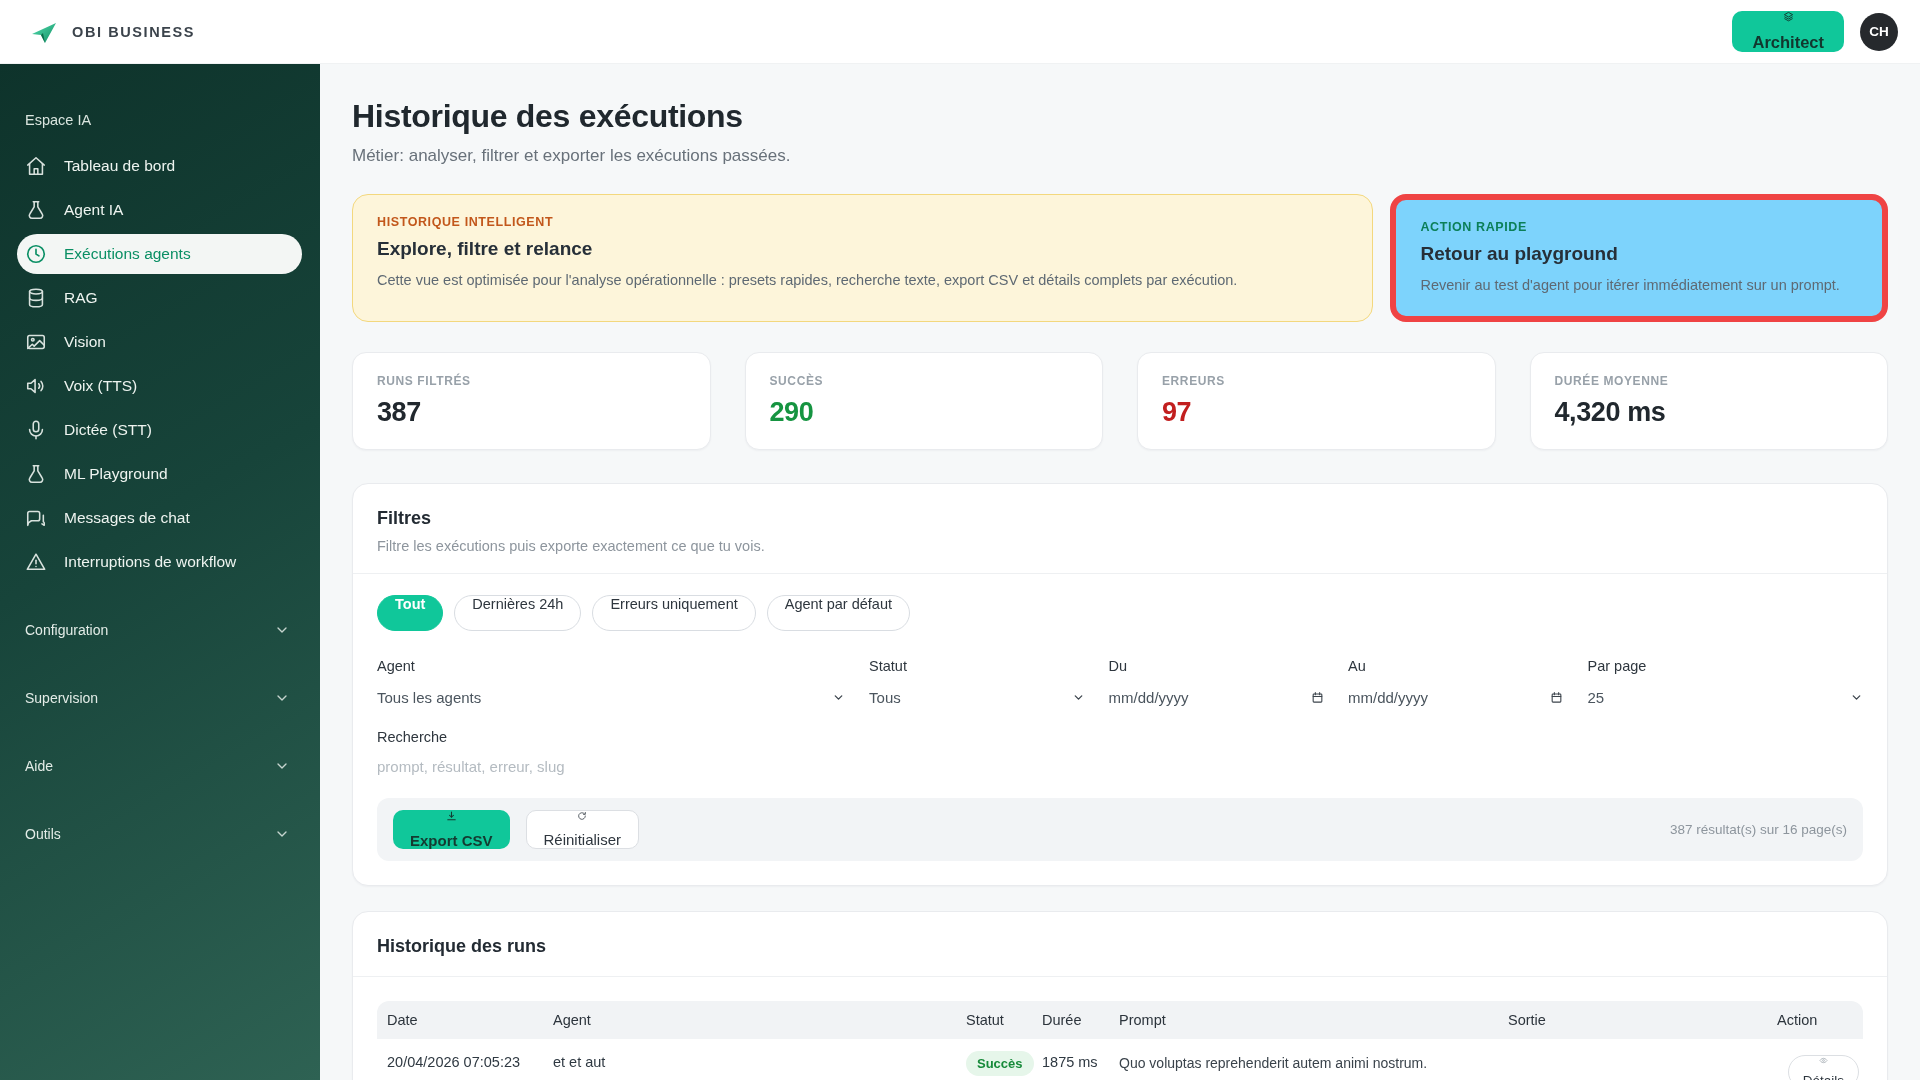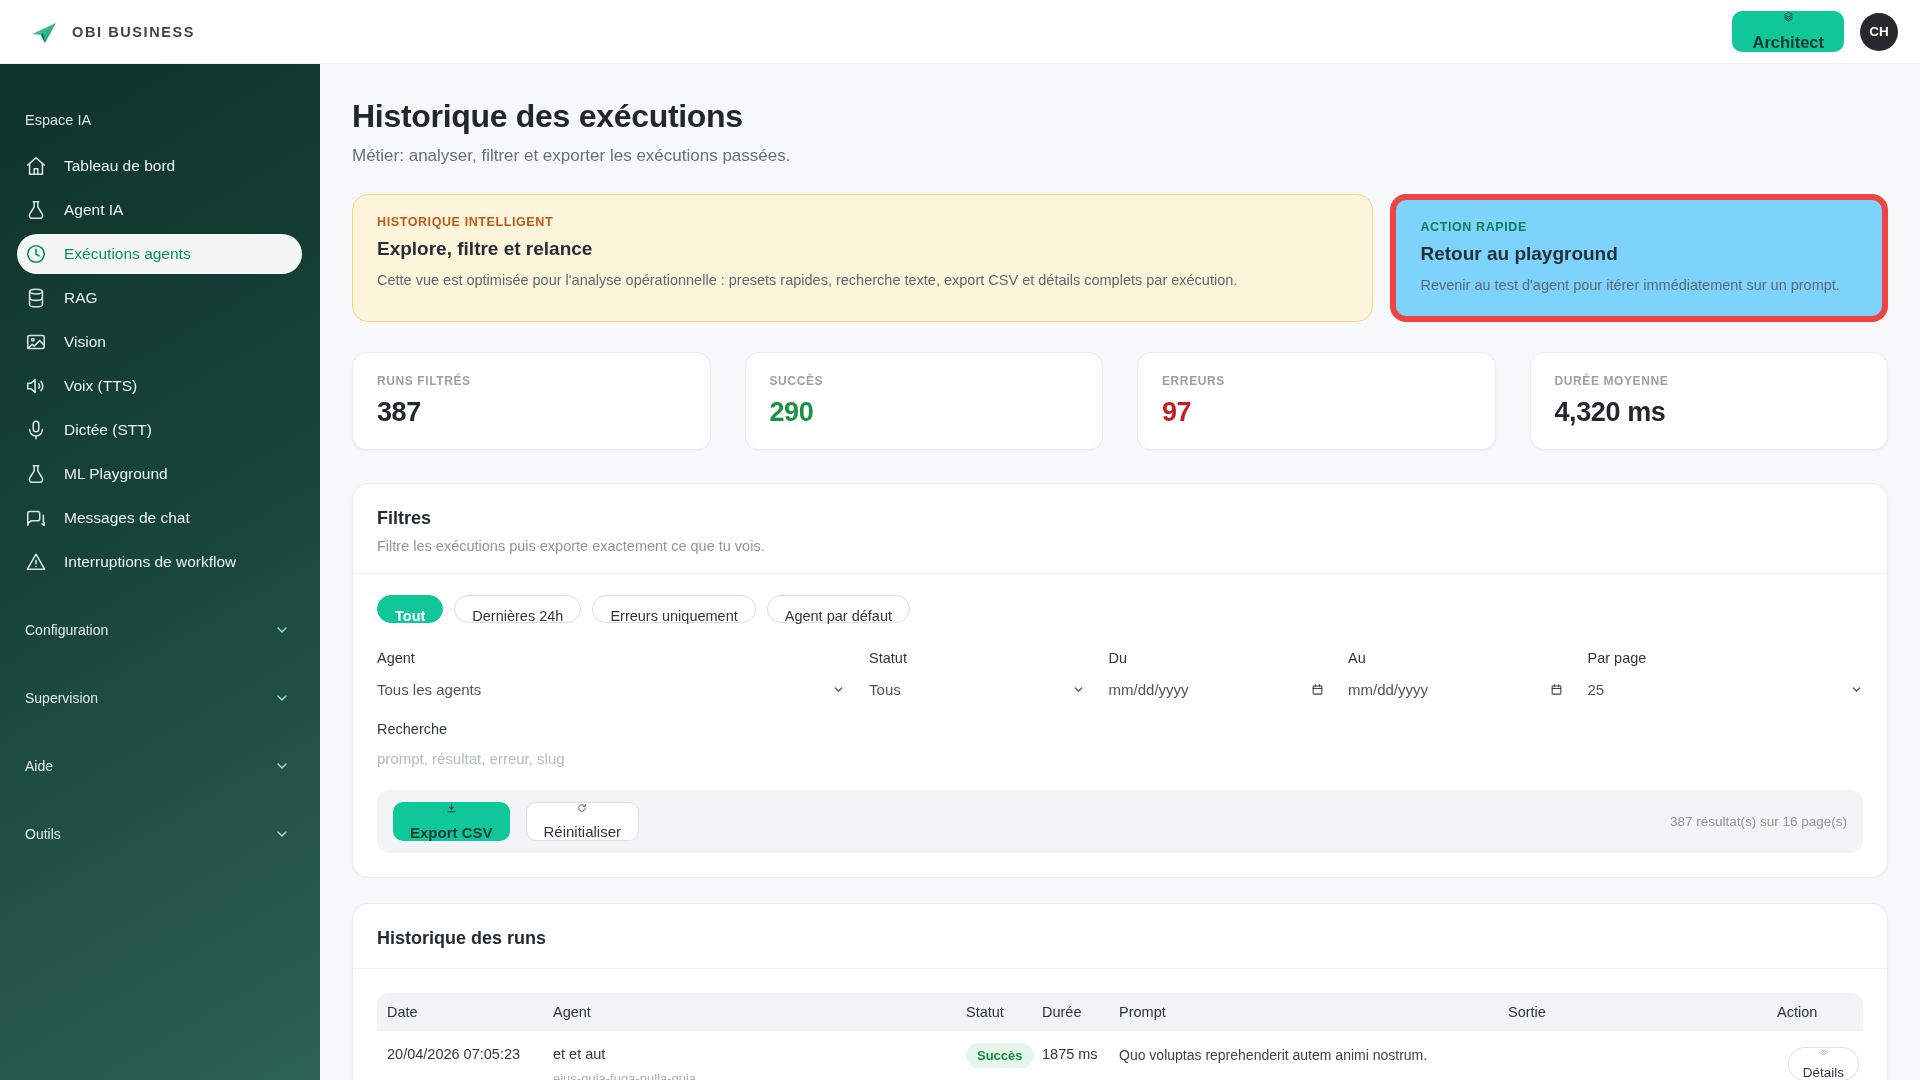--- a/index.html
+++ b/index.html
@@ -60,21 +60,21 @@
   .stat-value.error { color:#c21f1f; }
 
   .card { background:#fff; border:1px solid #e9ebee; border-radius:16px;
     box-shadow:0 1px 2px rgba(16,24,40,.04); padding:24px; }
   .filters-card { margin-top:33px; }
   .card-title { font-size:18px; font-weight:700; color:#232b33; }
   .card-sub { font-size:14.5px; color:#8d959d; margin-top:9px; }
   .divider { height:1px; background:#eef0f2; margin:19px -24px 0; }
 
   .chips { display:flex; gap:11px; margin-top:21px; }
-  .chip { height:28px; padding:12px 17px; border-radius:18px; border:1px solid #d9dde2;
+  .chip { height:36px; padding:0 17px; border-radius:18px; border:1px solid #d9dde2;
     background:#fff; font-size:14.5px; color:#2e363e; display:flex; align-items:center; }
   .chip.active { background:#10c79a; border-color:#10c79a; color:#fff; font-weight:600; }
 
   .filter-grid { margin-top:27px; display:grid; grid-template-columns:31.5% 14.5% 14.5% 14.5% 1fr;
     column-gap:24px; }
   .flabel { font-size:14.5px; color:#2e363e; }
   .fvalue { margin-top:15px; display:flex; justify-content:space-between; align-items:center;
     font-size:15px; color:#4b555e; cursor:pointer; }
   .fvalue svg { width:13px; height:13px; flex:0 0 13px; color:#3b434b; }
 

